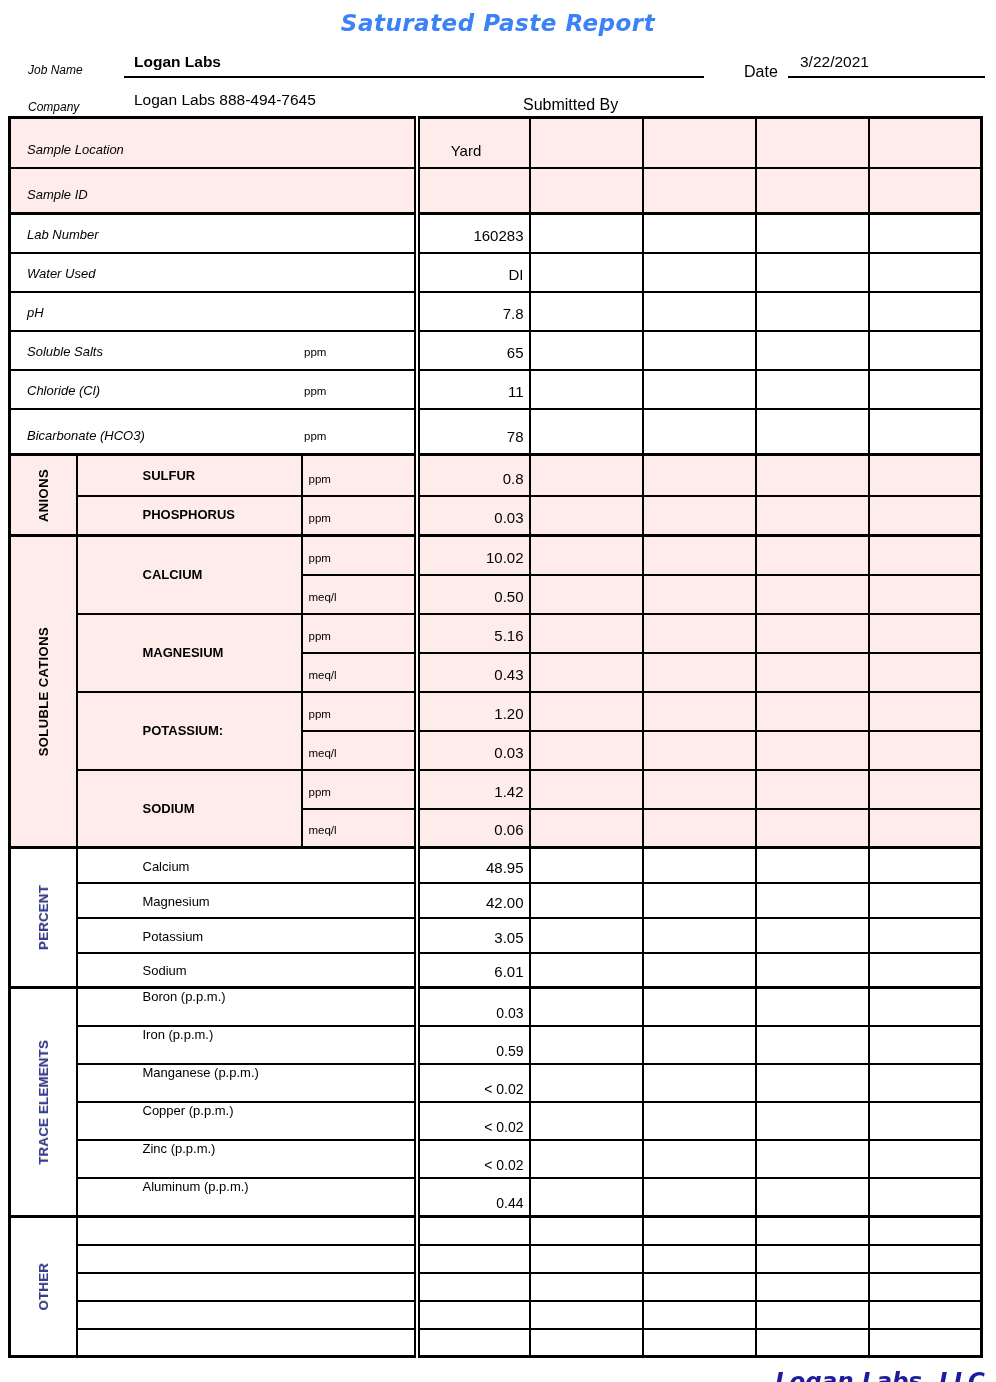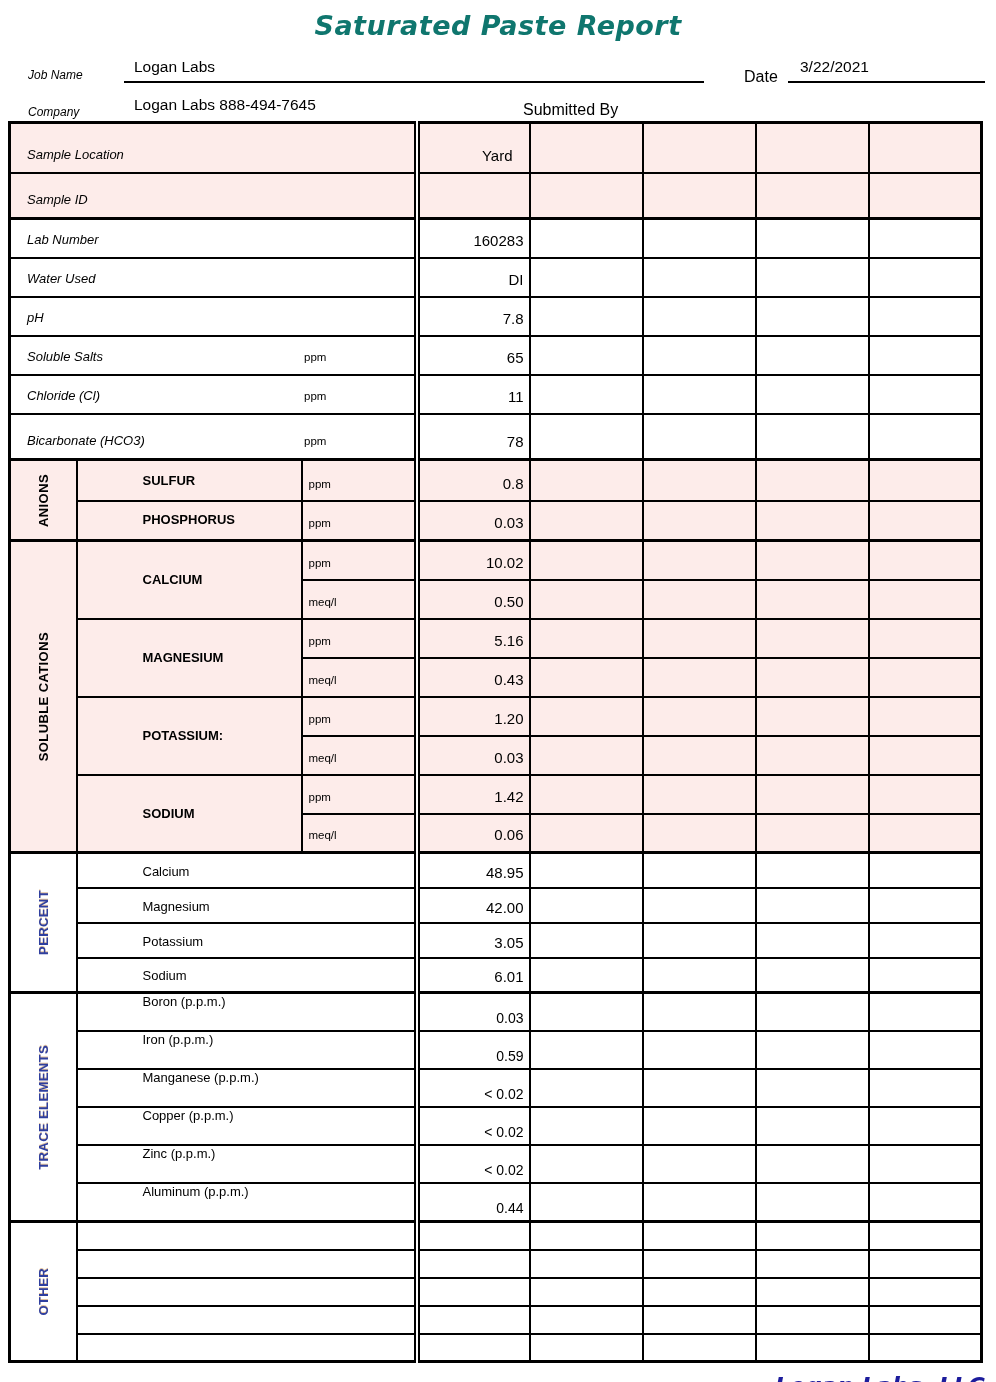--- a/index.html
+++ b/index.html
@@ -6,46 +6,46 @@
   html,body { margin:0; padding:0; }
   body {
     width:996px; height:1382px; background:#ffffff;
     font-family:"Liberation Sans", sans-serif; color:#000;
     overflow:hidden; position:relative;
   }
   .title {
     margin:10px 0 0 0; text-align:center;
     font-family:"DejaVu Sans", sans-serif;
     font-weight:bold; font-style:italic;
-    font-size:27px; color:#0f766e; letter-spacing:0.5px;
+    font-size:23px; color:#3b82f6; letter-spacing:0.5px;
   }
   .hdr { position:relative; height:66px; margin-top:14px; }
   .hdr .small-label { position:absolute; font-style:italic; font-size:12px; }
   .hdr .plain-label { position:absolute; font-size:16px; }
   .hdr .big-value  { position:absolute; font-size:15.5px; }
-  .hdr .bold { font-weight:normal; }
+  .hdr .bold { font-weight:bold; }
   .hline { position:absolute; height:2px; background:#000; }
   table { margin-left:8px; border-collapse:collapse; table-layout:fixed; border:3px solid #000; }
   col.c-sec  { width:67px; }
   col.c-name { width:225px; }
   col.c-unit { width:115px; }
   col.c-data { width:113px; }
   td { border:2px solid #000; padding:0; font-size:13px; overflow:hidden; }
   tr.sep > td { border-top:3px solid #000; }
   tr.pink > td { background:#fdecea; }
   .h50{height:50px}.h46{height:46px}.h45{height:39px}.h41{height:41px}
   .h40{height:40px}.h39{height:39px}.h35{height:35px}.h28{height:28px}
   td.lbl { position:relative; vertical-align:bottom; padding:0 0 10px 16px; font-style:italic; }
   td.lbl .unit-inline { position:absolute; left:293px; bottom:11px; font-style:normal; font-size:11.5px; }
   td.name { font-weight:bold; vertical-align:bottom; padding:0 0 12px 65px; }
   td.name-mid { font-weight:bold; vertical-align:middle; padding:0 0 0 65px; }
   td.unitcell { font-size:11.5px; vertical-align:bottom; padding:0 0 10px 6px; }
   td.pname { vertical-align:bottom; padding:0 0 8px 65px; }
   td.val { text-align:right; vertical-align:bottom; padding:0 5px 8px 0; font-size:15px; }
-  td.val.ctr { padding-right:16px; }
+  td.val.ctr { text-align:center; padding-right:16px; }
   tr.h35 td.val { padding-bottom:6px;margin-top:48px; }
   tr.h28 td.val { padding-bottom:4px; font-size:14px; }
   tr.h28 td.pname { padding-bottom:21px; }
   td.dsep { border-left:6px double #000; }
   td.vhead { vertical-align:middle; text-align:center; }
   .vtext {
     writing-mode:vertical-rl; transform:rotate(180deg);
     margin:0 auto; font-weight:bold; font-size:13px;
     letter-spacing:0.4px; white-space:nowrap;
   }

